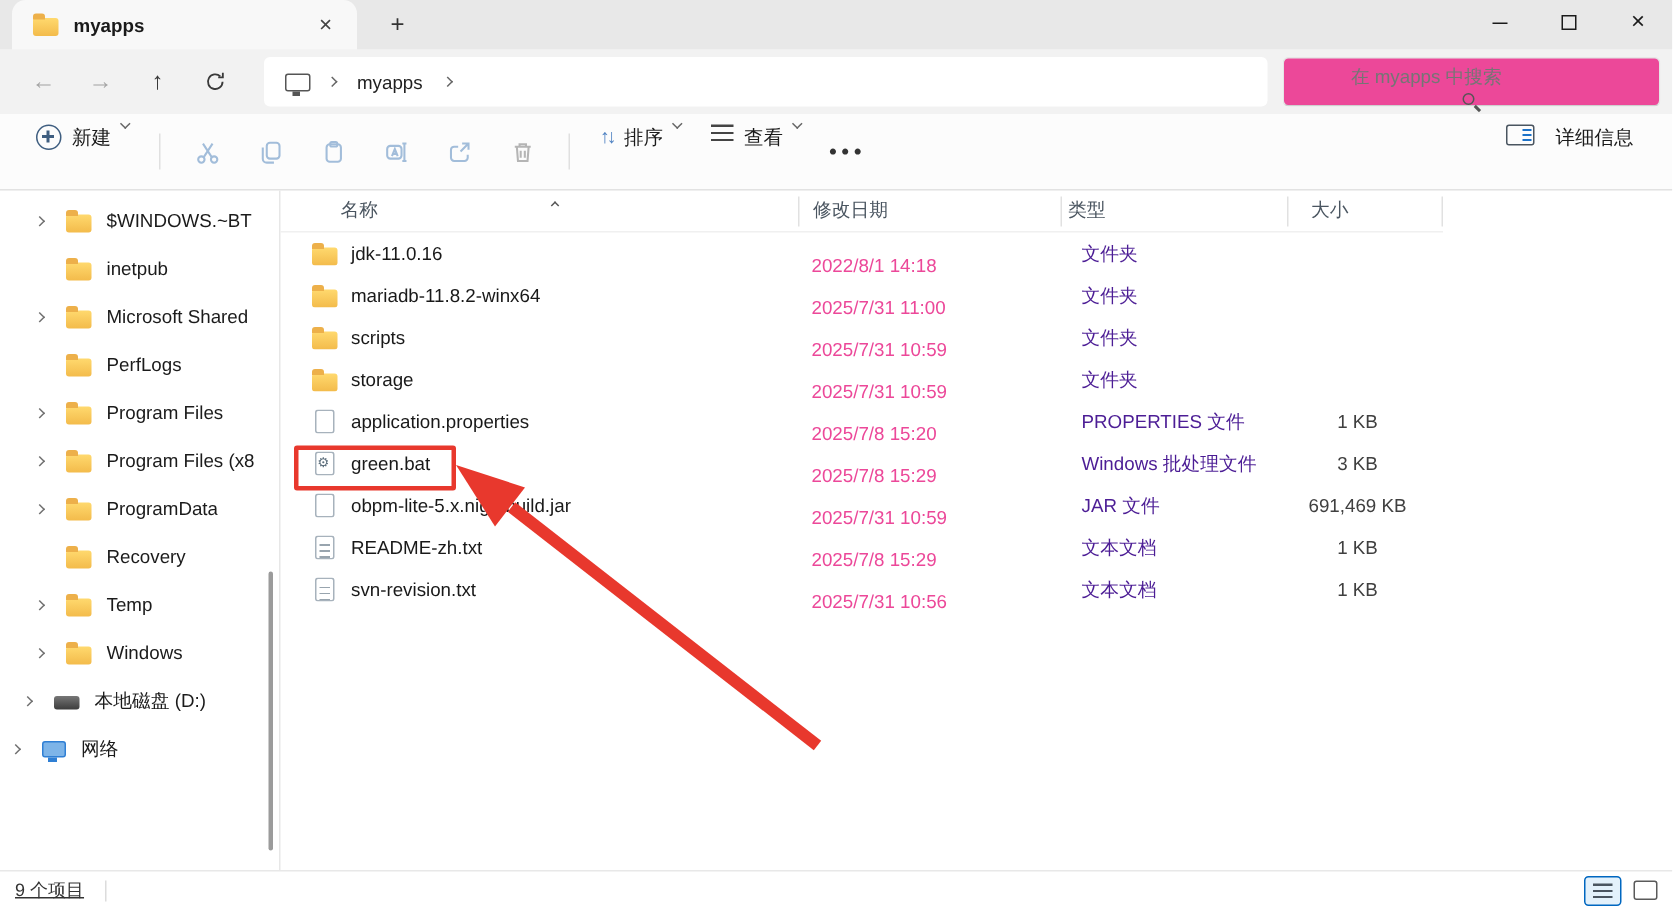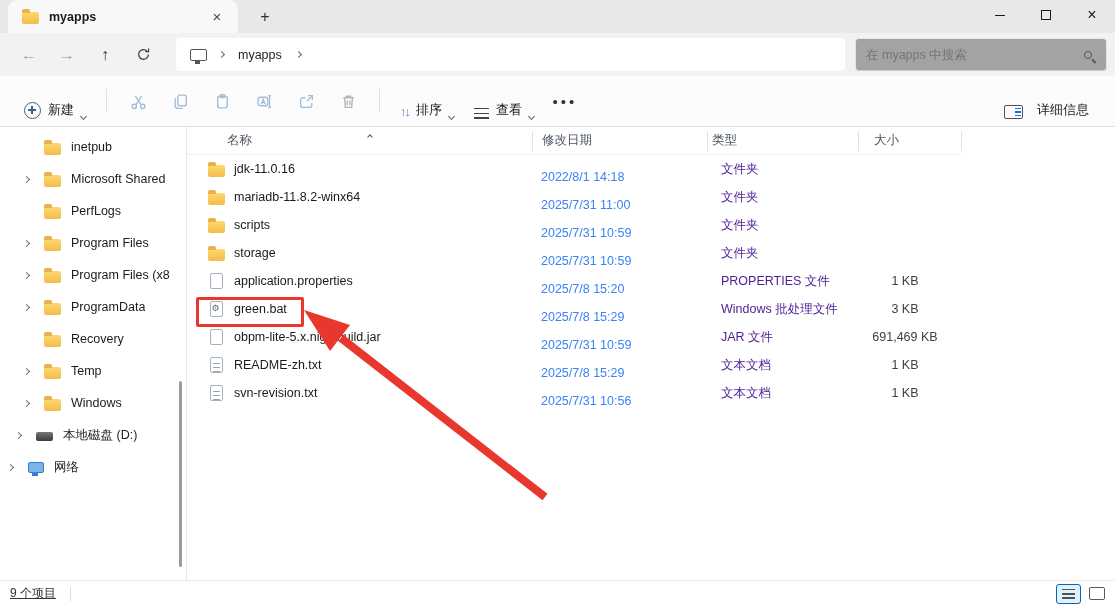--- a/index.html
+++ b/index.html
@@ -32,32 +32,32 @@
   .breadcrumb { flex:1; height:33px; background:#fff; border-radius:4px; margin:0 10px 0 14px;
                 display:flex; align-items:center; padding:0 10px; }
   .mon { width:17px; height:12px; border:1.5px solid #555; border-radius:2px; position:relative; margin:0 4px; }
   .mon::after { content:""; position:absolute; left:4px; bottom:-4px; width:5px; height:2.5px; background:#555; }
   .crumb { font-size:12.5px; color:#1f1f1f; margin:0 6px; }
   .chev { display:inline-block; width:5px; height:5px; border-right:1.3px solid #666; border-bottom:1.3px solid #666; }
   .chev-right { transform:rotate(-45deg); }
   .chev-down  { transform:rotate(45deg); margin-top:-3px; }
   .chev-up    { transform:rotate(-135deg); }
   .bc-chev { margin:0 8px; }
-  .searchbox { width:252px; height:33px; background:#a3a3a3; border:1px solid #e6e6e6; border-bottom-color:#cfcfcf;
-               border-radius:4px; display:flex; align-items:center; padding:0 10px; }
+  .searchbox { width:252px; height:33px; background:#ec4899; border:1px solid #e6e6e6; border-bottom-color:#cfcfcf;
+               border-radius:4px; display:flex; align-items:center; padding:0 10px;flex-direction:column; }
   .searchbox input { border:none; outline:none; flex:1; font-size:12.5px; font-family:"Liberation Sans",sans-serif;
                      color:#333; background:transparent; }
   .mag { width:8px; height:8px; border:1.5px solid #555; border-radius:50%; position:relative; margin-right:4px; }
   .mag::after { content:""; position:absolute; width:1.5px; height:5px; background:#555;
                 left:8px; top:7px; transform:rotate(-45deg); }
 
   
   .toolbar { height:51px; background:#fcfcfc; border-bottom:1px solid #e2e2e2; display:flex; align-items:center;
              padding:0 16px 0 14px; }
-  .tbtn { display:flex; align-items:flex-end; gap:7px; padding:0 10px; height:36px; border-radius:4px; font-size:13px; color:#1a1a1a; }
+  .tbtn { display:flex; align-items:flex-start; gap:7px; padding:0 10px; height:36px; border-radius:4px; font-size:13px; color:#1a1a1a; }
   .circle-plus { width:17px; height:17px; border:1.4px solid #3f5e80; border-radius:50%; position:relative; }
   .circle-plus::before, .circle-plus::after { content:""; position:absolute; background:#3f5e80; }
   .circle-plus::before { width:8px; height:1.4px; left:3px; top:6.4px; }
   .circle-plus::after  { width:1.4px; height:8px; left:6.4px; top:3px; }
   .tb-div { width:1px; height:24px; background:#e0e0e0; margin:0 10px; }
   .icobtn { width:42px; height:36px; display:flex; align-items:center; justify-content:center; border-radius:4px; }
   .sort-arrows { font-size:13px; color:#4f82c2; letter-spacing:-2px; }
   .g-sa::before { content:"↑↓"; }
   .viewlines { width:15px; height:11px; background:repeating-linear-gradient(#444 0 1.5px, transparent 1.5px 4.7px); }
   .dots { font-size:15px; color:#333; letter-spacing:3px; }
@@ -91,21 +91,21 @@
   .hc { height:20px; display:flex; align-items:center; }
   .h-name { width:345px; padding-left:40px; }
   .h-date { width:175px; padding-left:9px;  border-left:1px solid #e1e1e1; }
   .h-type { width:151px; padding-left:4px; border-left:1px solid #e1e1e1; }
   .h-size { width:104px; padding-left:15px; border-left:1px solid #e1e1e1; border-right:1px solid #e1e1e1; }
   .sortmark { position:absolute; left:181px; top:1px; }
   .sortmark .chev { border-color:#555; width:4px; height:4px; }
 
   .frow { display:flex; height:28px; align-items:center; font-size:12.5px; }
   .c-name { width:345px; padding-left:20px; display:flex; align-items:center; gap:9px; color:#191919; overflow:hidden; white-space:nowrap; }
-  .c-date { width:175px; padding-left:9px;  color:#3b82f6;margin-top:15px; }
+  .c-date { width:175px; padding-left:9px;  color:#ec4899;margin-top:15px; }
   .c-type { width:151px; padding-left:14px; color:#4c1d95; }
   .c-size { width:104px; padding-right:10px; text-align:center; color:#404040; }
 
   .ficon { width:18px; display:inline-flex; justify-content:center; flex:none; }
   .i-file, .i-text, .i-bat { width:13px; height:16px; background:#fff; border:1px solid #a7b2bc; border-radius:2px; position:relative; }
   .i-text { background:repeating-linear-gradient(#fff 0 2px, #fff 2px 3px, #98a4ae 3px 4px);
             background-size:7px 100%; background-repeat:no-repeat; background-position:2px 2px; border:1px solid #a7b2bc; }
   .i-bat::after { content:"⚙"; position:absolute; font-size:9px; color:#5d6f7d; left:1px; top:2px; line-height:1; }
 
   
@@ -237,20 +237,27 @@
         <span class="detico"></span>
         <span>详细信息</span>
       </div>
     </div>
   </div>
 
   <div class="bodyarea">
     <div class="sidebar">
       <div class="scrollthumb"></div>
 
+  <div class="side-item ind-2">
+    <span class="side-chevbox">
+            <span class="chev chev-right"></span>
+          </span>
+    <span class="side-ico ico-folder"></span>
+    <span class="side-label">$WINDOWS.~BT</span>
+  </div>
 
   <div class="side-item ind-2">
     <span class="side-chevbox">
             <span class="chev chev-right" style="visibility: hidden;"></span>
           </span>
     <span class="side-ico ico-folder"></span>
     <span class="side-label">inetpub</span>
   </div>
 
   <div class="side-item ind-2">

